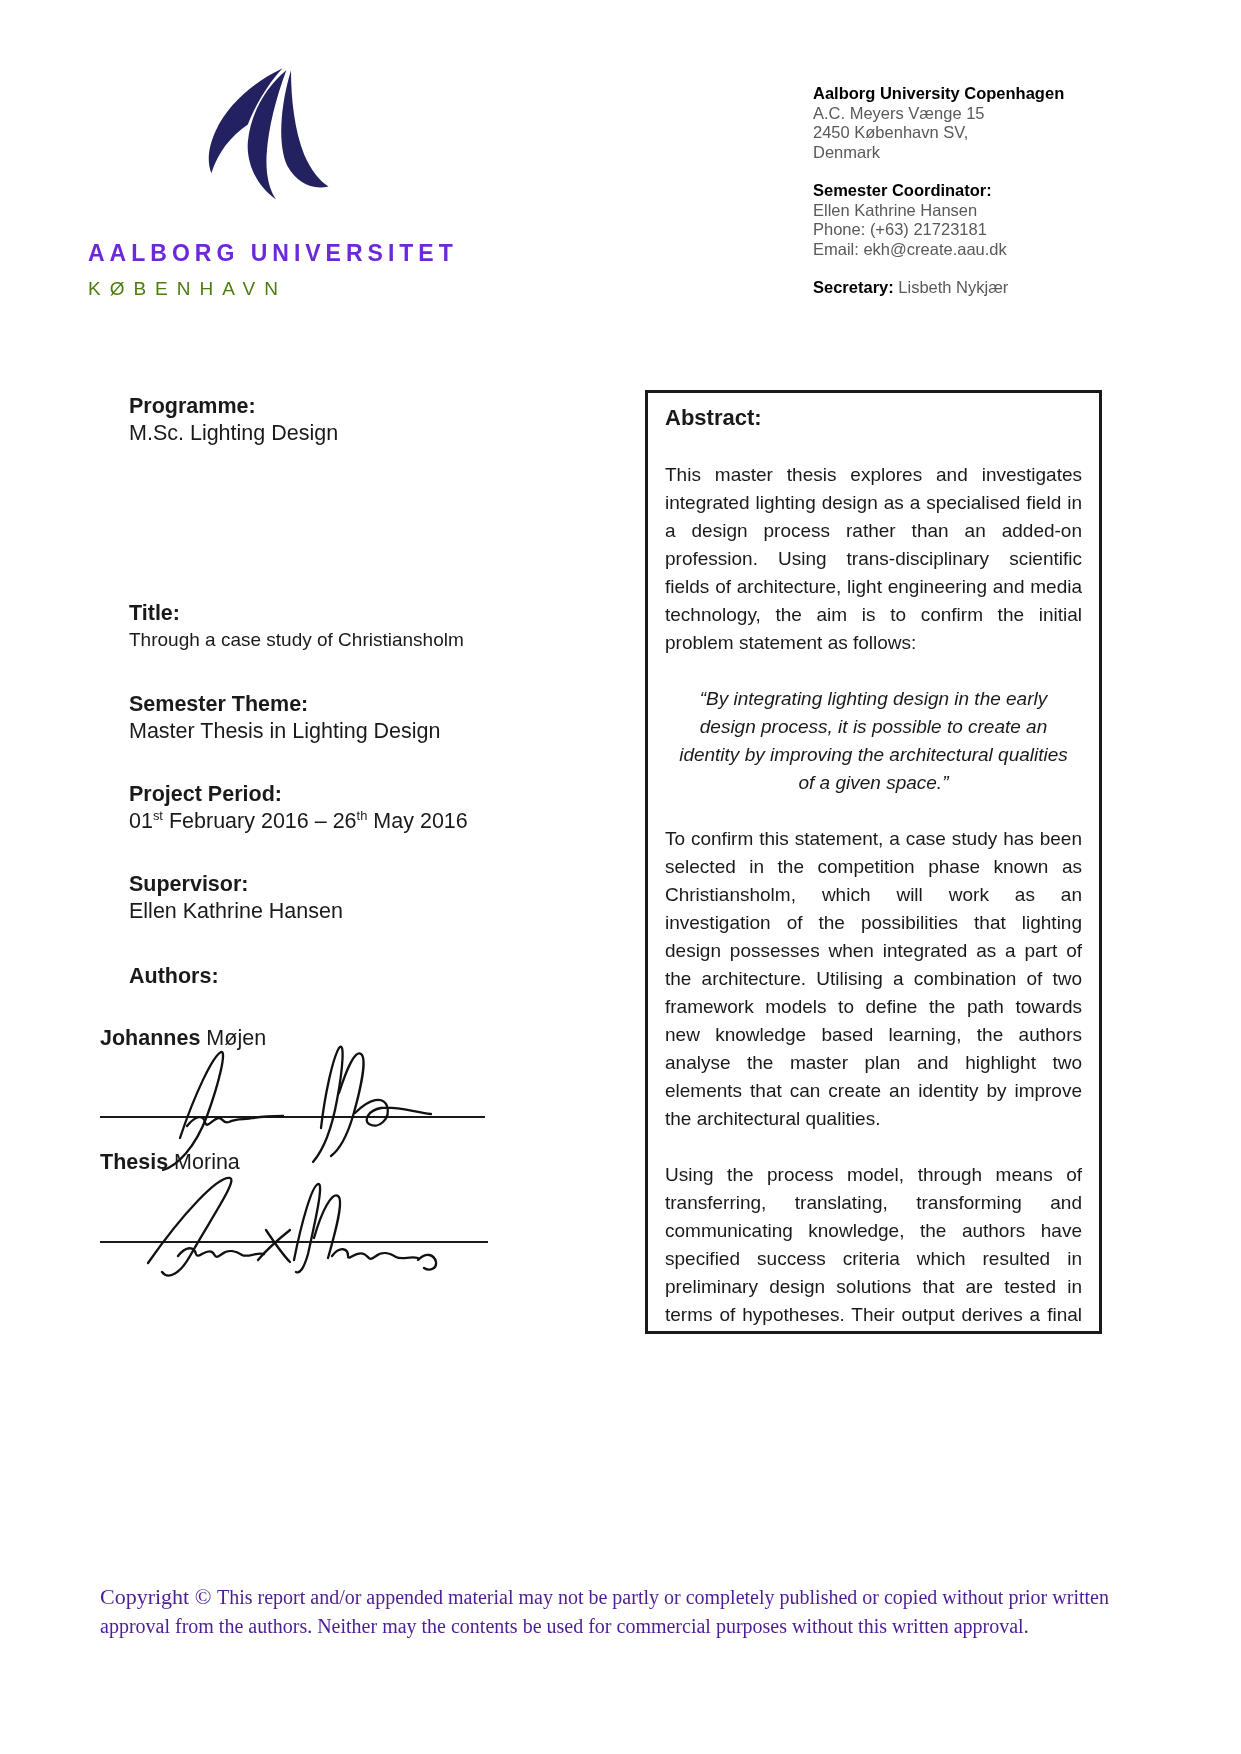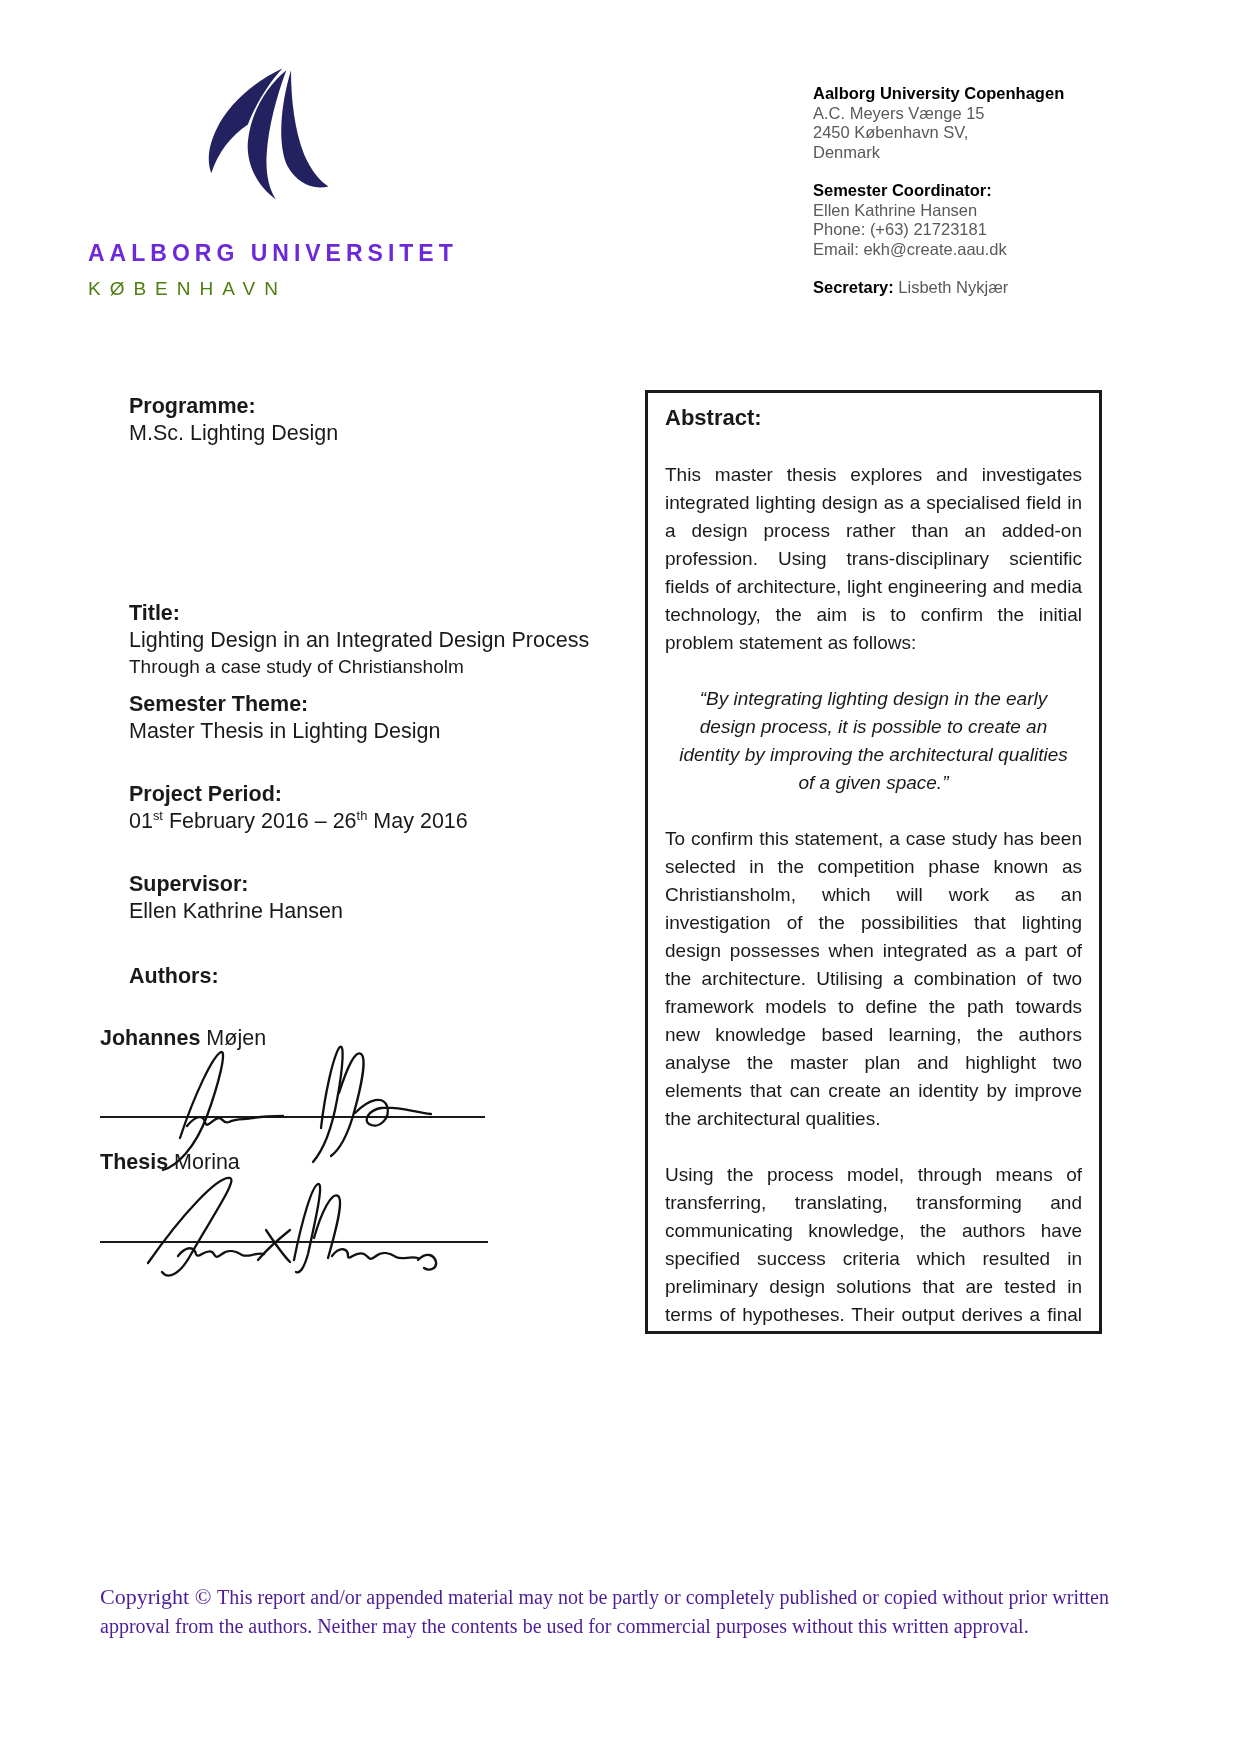--- a/index.html
+++ b/index.html
@@ -80,21 +80,20 @@
   </div>
 
   <div class="sec" style="top:393px">
     <div class="lbl">Programme:</div>
     <div>M.Sc. Lighting Design</div>
   </div>
 
 
   <div class="sec" style="top:600px">
     <div class="lbl">Title:</div>
-    <div>Lighting Design in an Integrated Design Process</div>
     <div class="sub">Through a case study of Christiansholm</div>
   </div>
 
   <div class="sec" style="top:691px">
     <div class="lbl">Semester Theme:</div>
     <div>Master Thesis in Lighting Design</div>
   </div>
 
   <div class="sec" style="top:781px">
     <div class="lbl">Project Period:</div>

